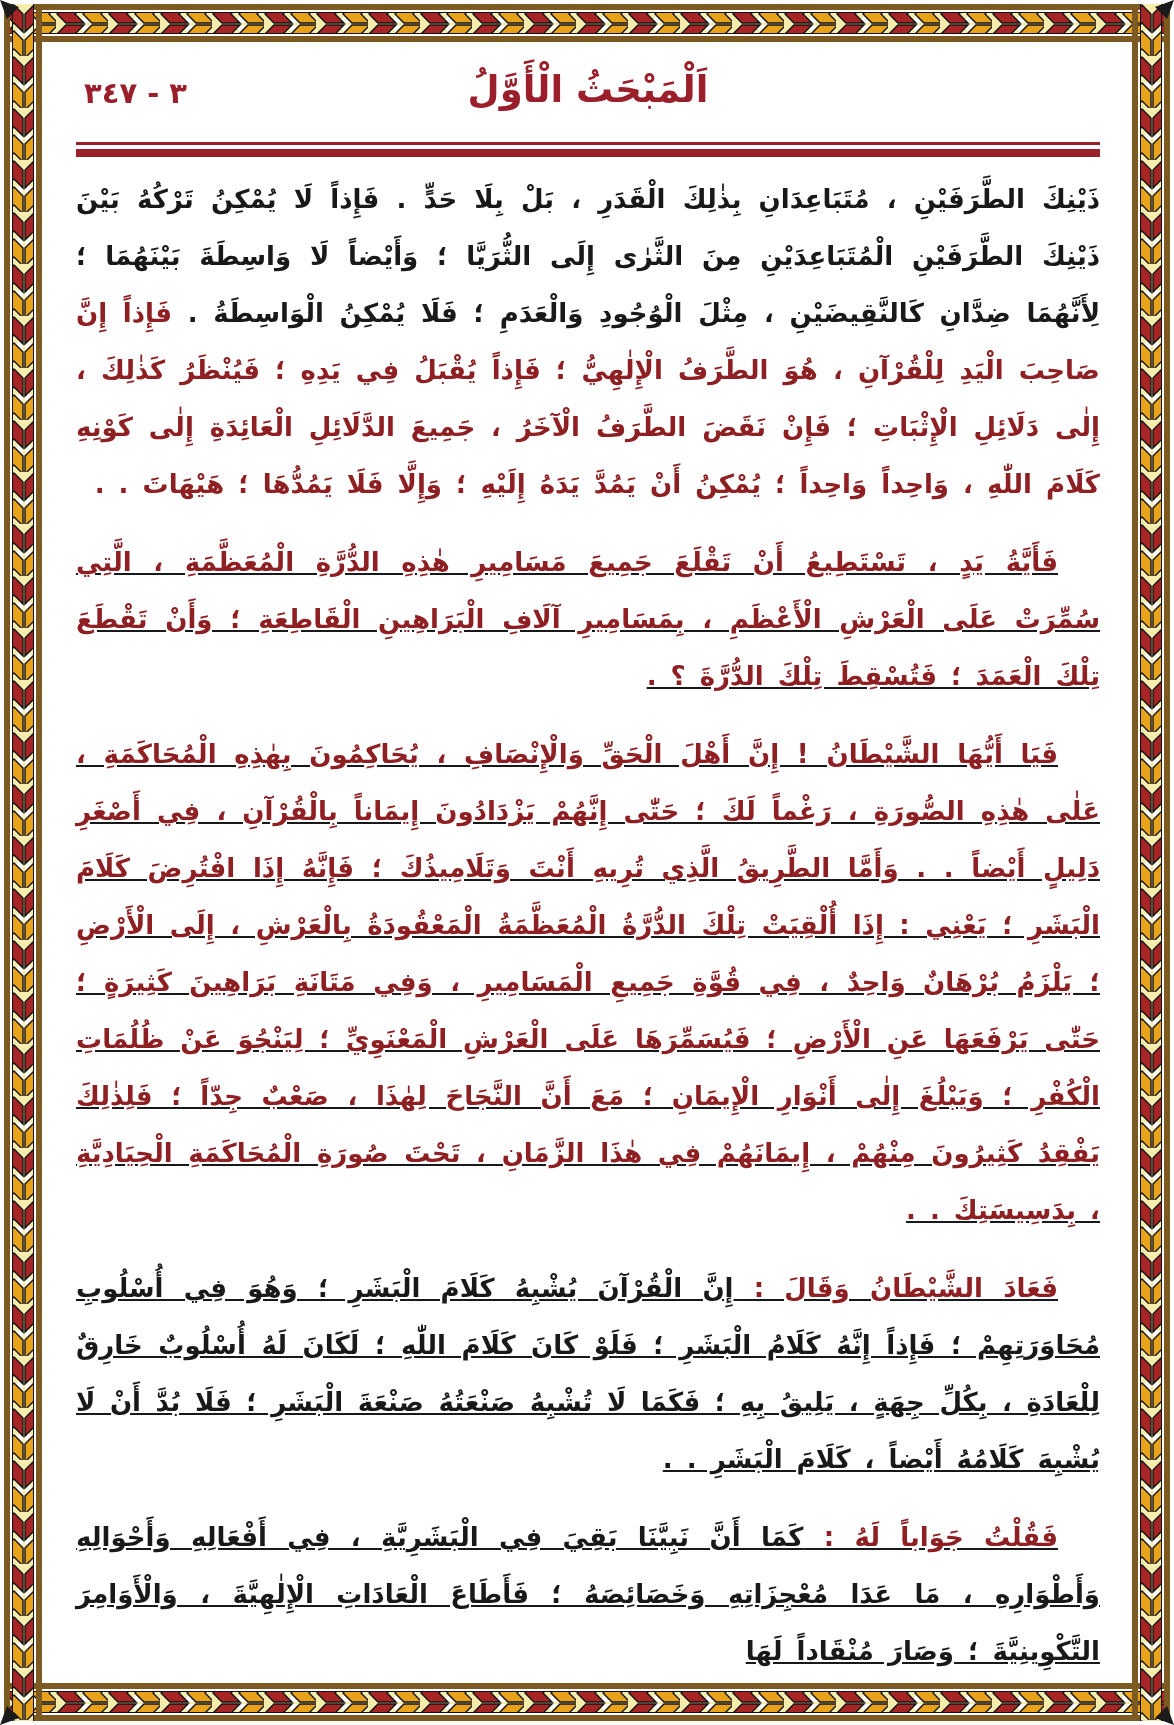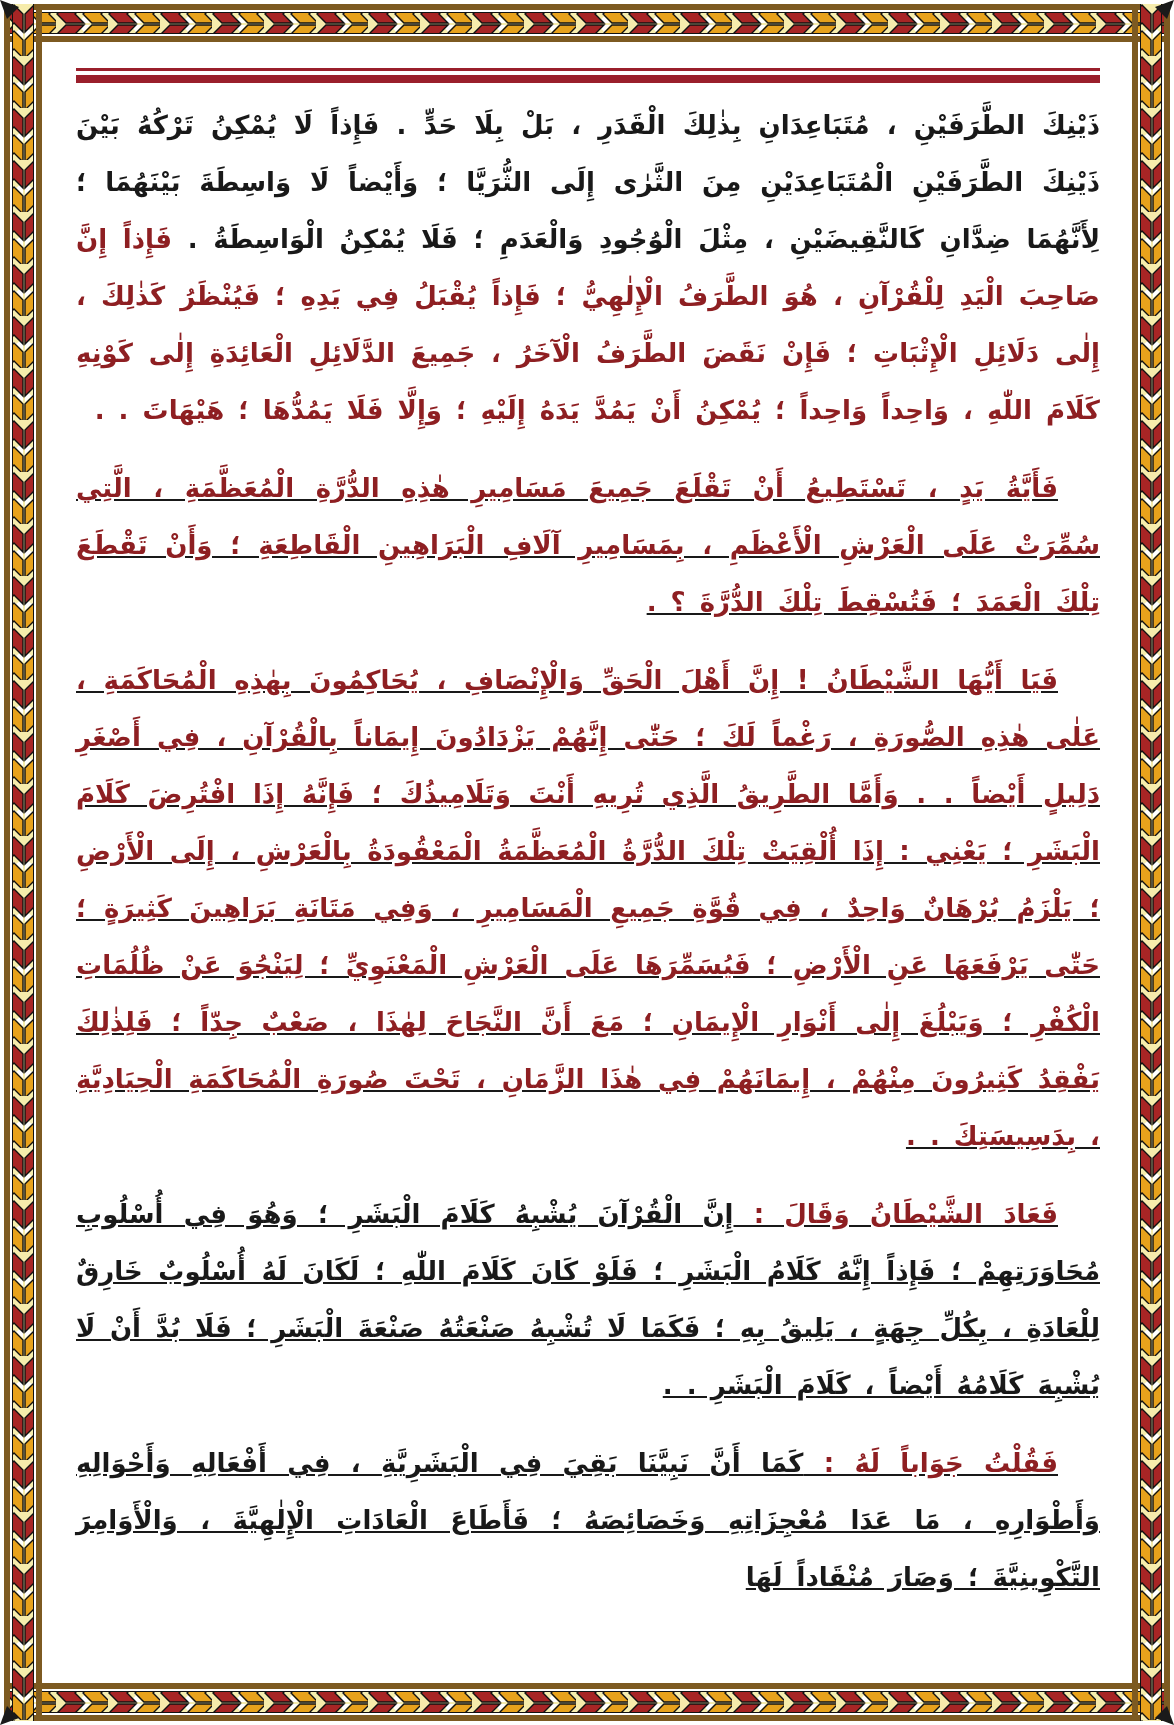--- a/index.html
+++ b/index.html
@@ -112,20 +112,24 @@
       <polygon points="0,0 19,7 7,19" fill="#1a1a1a"></polygon>
     </svg>
   <svg class="corner corner-bl" width="22" height="22" xmlns="http://www.w3.org/2000/svg">
       <polygon points="0,0 19,7 7,19" fill="#1a1a1a"></polygon>
     </svg>
   <svg class="corner corner-br" width="22" height="22" xmlns="http://www.w3.org/2000/svg">
       <polygon points="0,0 19,7 7,19" fill="#1a1a1a"></polygon>
     </svg>
 
   <div class="content">
+    <div class="header">
+      <div class="page-number">٣ - ٣٤٧</div>
+      <div class="page-title">اَلْمَبْحَثُ الْأَوَّلُ</div>
+    </div>
     <div class="divider">
       <div class="divider-thick"></div>
     </div>
     <div class="body-text">
         <p class="para"><span class="seg-black">ذَيْنِكَ الطَّرَفَيْنِ ، مُتَبَاعِدَانِ بِذٰلِكَ الْقَدَرِ ، بَلْ بِلَا حَدٍّ . فَإِذاً لَا يُمْكِنُ تَرْكُهُ بَيْنَ ذَيْنِكَ الطَّرَفَيْنِ الْمُتَبَاعِدَيْنِ مِنَ الثَّرٰى إِلَى الثُّرَيَّا ؛ وَأَيْضاً لَا وَاسِطَةَ بَيْنَهُمَا ؛ لِأَنَّهُمَا ضِدَّانِ كَالنَّقِيضَيْنِ ، مِثْلَ الْوُجُودِ وَالْعَدَمِ ؛ فَلَا يُمْكِنُ الْوَاسِطَةُ . </span><span class="seg-red">فَإِذاً إِنَّ صَاحِبَ الْيَدِ لِلْقُرْآنِ ، هُوَ الطَّرَفُ الْإِلٰهِيُّ ؛ فَإِذاً يُقْبَلُ فِي يَدِهِ ؛ فَيُنْظَرُ كَذٰلِكَ ، إِلٰى دَلَائِلِ الْإِثْبَاتِ ؛ فَإِنْ نَقَضَ الطَّرَفُ الْآخَرُ ، جَمِيعَ الدَّلَائِلِ الْعَائِدَةِ إِلٰى كَوْنِهِ كَلَامَ اللّٰهِ ، وَاحِداً وَاحِداً ؛ يُمْكِنُ أَنْ يَمُدَّ يَدَهُ إِلَيْهِ ؛ وَإِلَّا فَلَا يَمُدُّهَا ؛ هَيْهَاتَ . .</span></p>
         <p class="para indent"><span class="seg-red">فَأَيَّةُ يَدٍ ، تَسْتَطِيعُ أَنْ تَقْلَعَ جَمِيعَ مَسَامِيرِ هٰذِهِ الدُّرَّةِ الْمُعَظَّمَةِ ، الَّتِي سُمِّرَتْ عَلَى الْعَرْشِ الْأَعْظَمِ ، بِمَسَامِيرِ آلَافِ الْبَرَاهِينِ الْقَاطِعَةِ ؛ وَأَنْ تَقْطَعَ تِلْكَ الْعَمَدَ ؛ فَتُسْقِطَ تِلْكَ الدُّرَّةَ ؟ .</span></p>
         <p class="para indent"><span class="seg-red">فَيَا أَيُّهَا الشَّيْطَانُ ! إِنَّ أَهْلَ الْحَقِّ وَالْإِنْصَافِ ، يُحَاكِمُونَ بِهٰذِهِ الْمُحَاكَمَةِ ، عَلٰى هٰذِهِ الصُّورَةِ ، رَغْماً لَكَ ؛ حَتّٰى إِنَّهُمْ يَزْدَادُونَ إِيمَاناً بِالْقُرْآنِ ، فِي أَصْغَرِ دَلِيلٍ أَيْضاً . . وَأَمَّا الطَّرِيقُ الَّذِي تُرِيهِ أَنْتَ وَتَلَامِيذُكَ ؛ فَإِنَّهُ إِذَا افْتُرِضَ كَلَامَ الْبَشَرِ ؛ يَعْنِي : إِذَا أُلْقِيَتْ تِلْكَ الدُّرَّةُ الْمُعَظَّمَةُ الْمَعْقُودَةُ بِالْعَرْشِ ، إِلَى الْأَرْضِ ؛ يَلْزَمُ بُرْهَانٌ وَاحِدٌ ، فِي قُوَّةِ جَمِيعِ الْمَسَامِيرِ ، وَفِي مَتَانَةِ بَرَاهِينَ كَثِيرَةٍ ؛ حَتّٰى يَرْفَعَهَا عَنِ الْأَرْضِ ؛ فَيُسَمِّرَهَا عَلَى الْعَرْشِ الْمَعْنَوِيِّ ؛ لِيَنْجُوَ عَنْ ظُلُمَاتِ الْكُفْرِ ؛ وَيَبْلُغَ إِلٰى أَنْوَارِ الْإِيمَانِ ؛ مَعَ أَنَّ النَّجَاحَ لِهٰذَا ، صَعْبٌ جِدّاً ؛ فَلِذٰلِكَ يَفْقِدُ كَثِيرُونَ مِنْهُمْ ، إِيمَانَهُمْ فِي هٰذَا الزَّمَانِ ، تَحْتَ صُورَةِ الْمُحَاكَمَةِ الْحِيَادِيَّةِ ، بِدَسِيسَتِكَ . .</span></p>
         <p class="para indent"><span class="seg-red">فَعَادَ الشَّيْطَانُ وَقَالَ : </span><span class="seg-black">إِنَّ الْقُرْآنَ يُشْبِهُ كَلَامَ الْبَشَرِ ؛ وَهُوَ فِي أُسْلُوبِ مُحَاوَرَتِهِمْ ؛ فَإِذاً إِنَّهُ كَلَامُ الْبَشَرِ ؛ فَلَوْ كَانَ كَلَامَ اللّٰهِ ؛ لَكَانَ لَهُ أُسْلُوبٌ خَارِقٌ لِلْعَادَةِ ، بِكُلِّ جِهَةٍ ، يَلِيقُ بِهِ ؛ فَكَمَا لَا تُشْبِهُ صَنْعَتُهُ صَنْعَةَ الْبَشَرِ ؛ فَلَا بُدَّ أَنْ لَا يُشْبِهَ كَلَامُهُ أَيْضاً ، كَلَامَ الْبَشَرِ . .</span></p>
         <p class="para indent"><span class="seg-red">فَقُلْتُ جَوَاباً لَهُ : </span><span class="seg-black">كَمَا أَنَّ نَبِيَّنَا بَقِيَ فِي الْبَشَرِيَّةِ ، فِي أَفْعَالِهِ وَأَحْوَالِهِ وَأَطْوَارِهِ ، مَا عَدَا مُعْجِزَاتِهِ وَخَصَائِصَهُ ؛ فَأَطَاعَ الْعَادَاتِ الْإِلٰهِيَّةَ ، وَالْأَوَامِرَ التَّكْوِينِيَّةَ ؛ وَصَارَ مُنْقَاداً لَهَا</span></p>
       </div>

